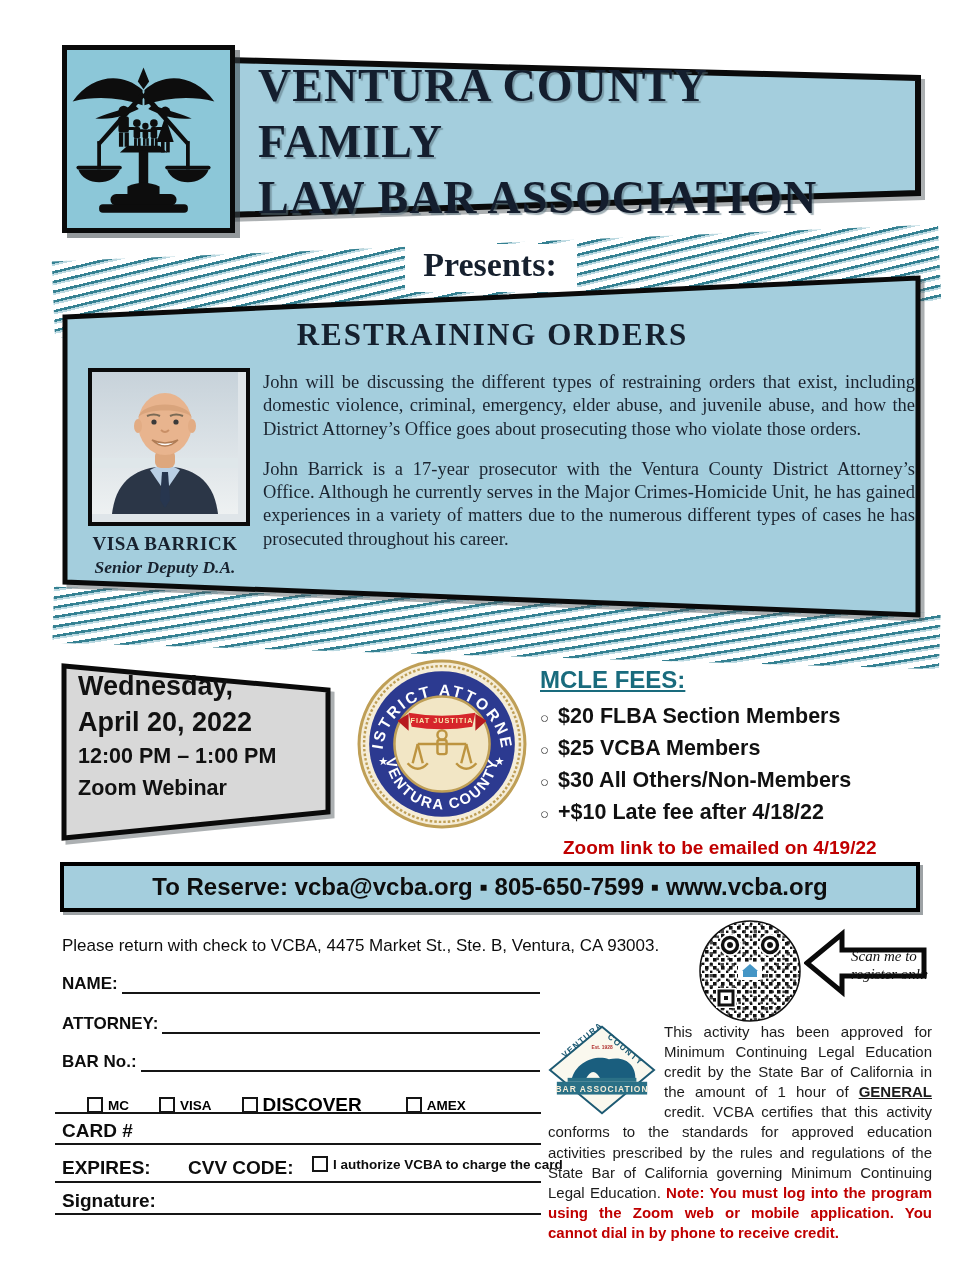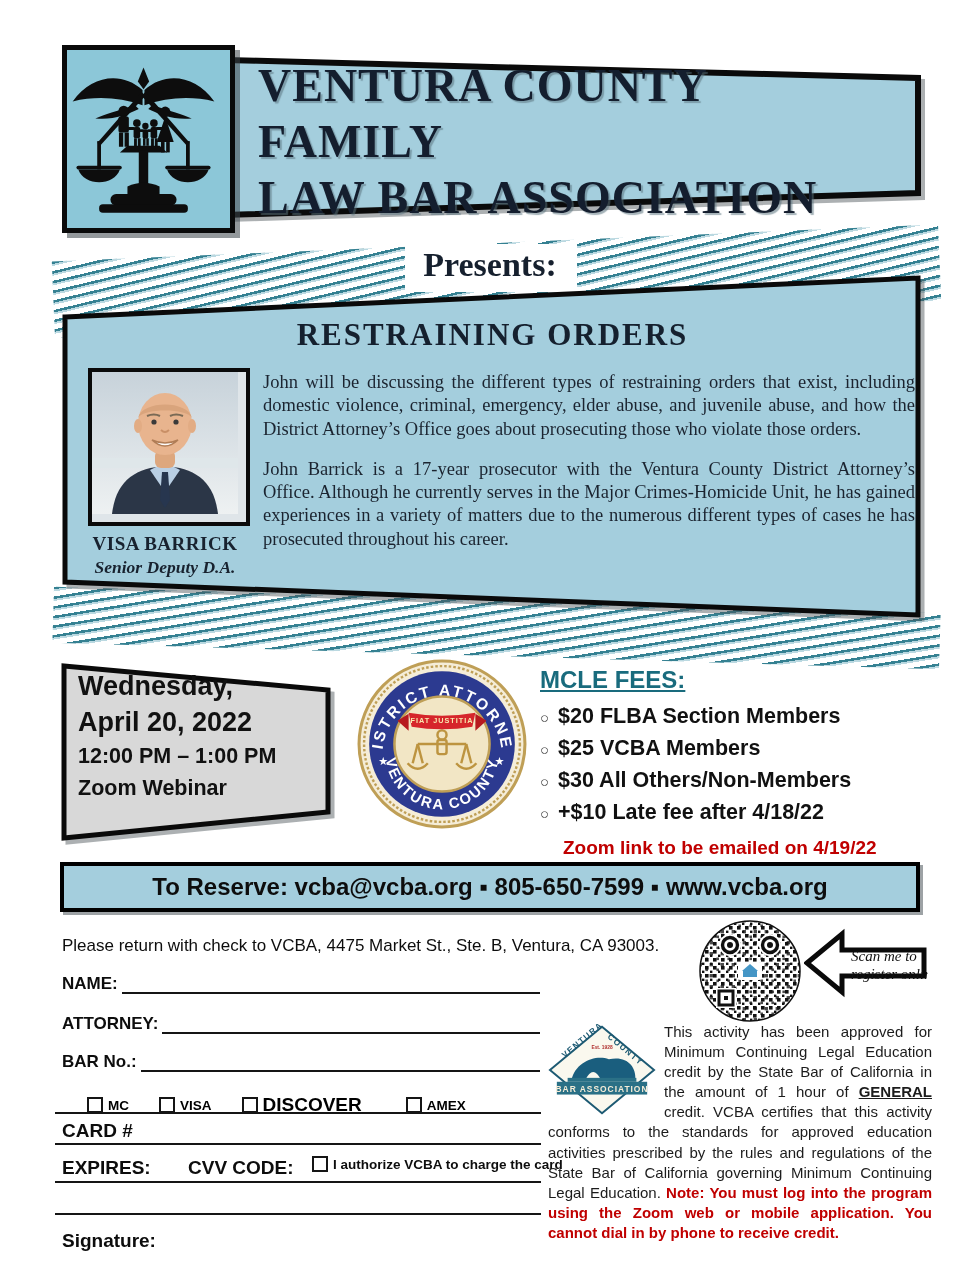--- a/index.html
+++ b/index.html
@@ -355,21 +355,21 @@
   <div class="abs hline" style="left:55px;top:1143px;width:486px;"></div>
 
   <div class="abs small-label" style="left:62px;top:1157px;">EXPIRES:</div>
   <div class="abs small-label" style="left:188px;top:1157px;">CVV CODE:</div>
   <div class="abs auth" style="left:312px;top:1156px;">
     <span class="cbx"></span>
     <span>I authorize VCBA to charge the card</span>
   </div>
   <div class="abs hline" style="left:55px;top:1181px;width:486px;"></div>
 
-  <div class="abs small-label" style="left:62px;top:1230px;">Signature:</div>
+  <div class="abs small-label" style="left:62px;top:1190px;">Signature:</div>
   <div class="abs hline" style="left:55px;top:1213px;width:486px;"></div>
 
   <div class="abs mcle-block">
     <svg class="vcba-logo" viewBox="0 0 110 92">
       <polygon points="55,2 108,46 55,90 2,46" fill="#faf8ee" stroke="#1d5a73" stroke-width="2"></polygon>
       <text x="0" y="0" transform="translate(17,34) rotate(-40)" font-size="8.5" font-weight="bold" fill="#1d5a73" letter-spacing="1.5">VENTURA</text>
       <text x="0" y="0" transform="translate(60,13) rotate(40)" font-size="8.5" font-weight="bold" fill="#1d5a73" letter-spacing="1.5">COUNTY</text>
       <text x="55" y="25" text-anchor="middle" font-size="5" font-weight="bold" fill="#b03030">Est. 1928</text>
       <path d="M24 56 C 28 38, 48 30, 62 35 C 80 31, 90 42, 89 56 Z" fill="#1a5e7e"></path>
       <path d="M38 56 Q 46 40 54 56 Z" fill="#faf8ee"></path>

